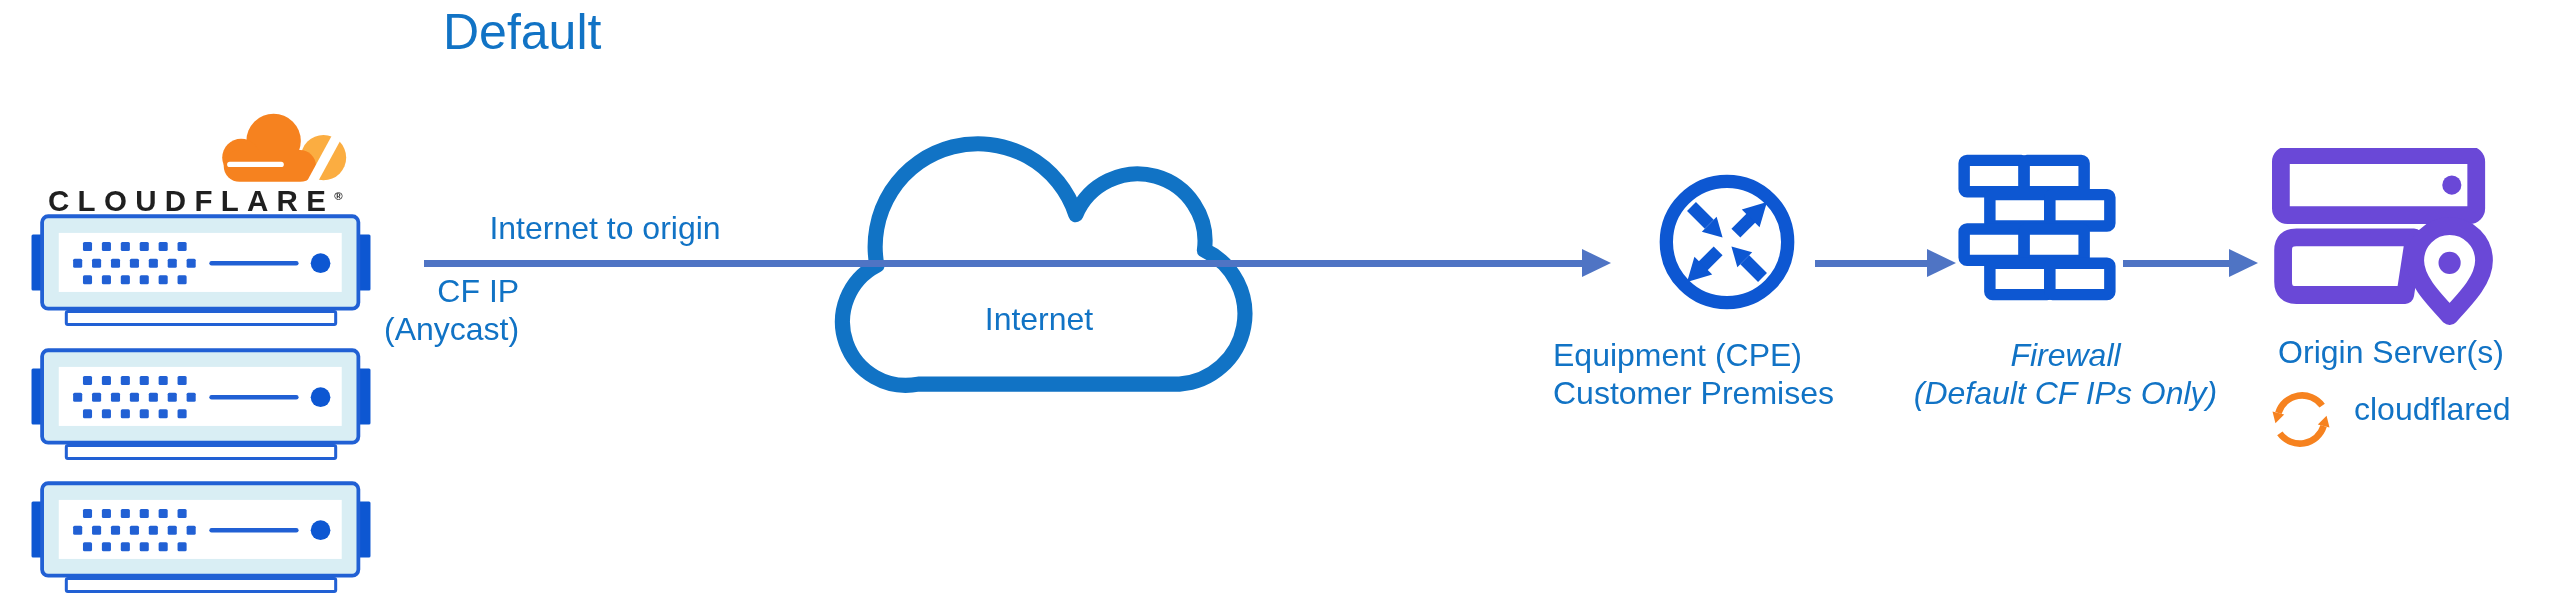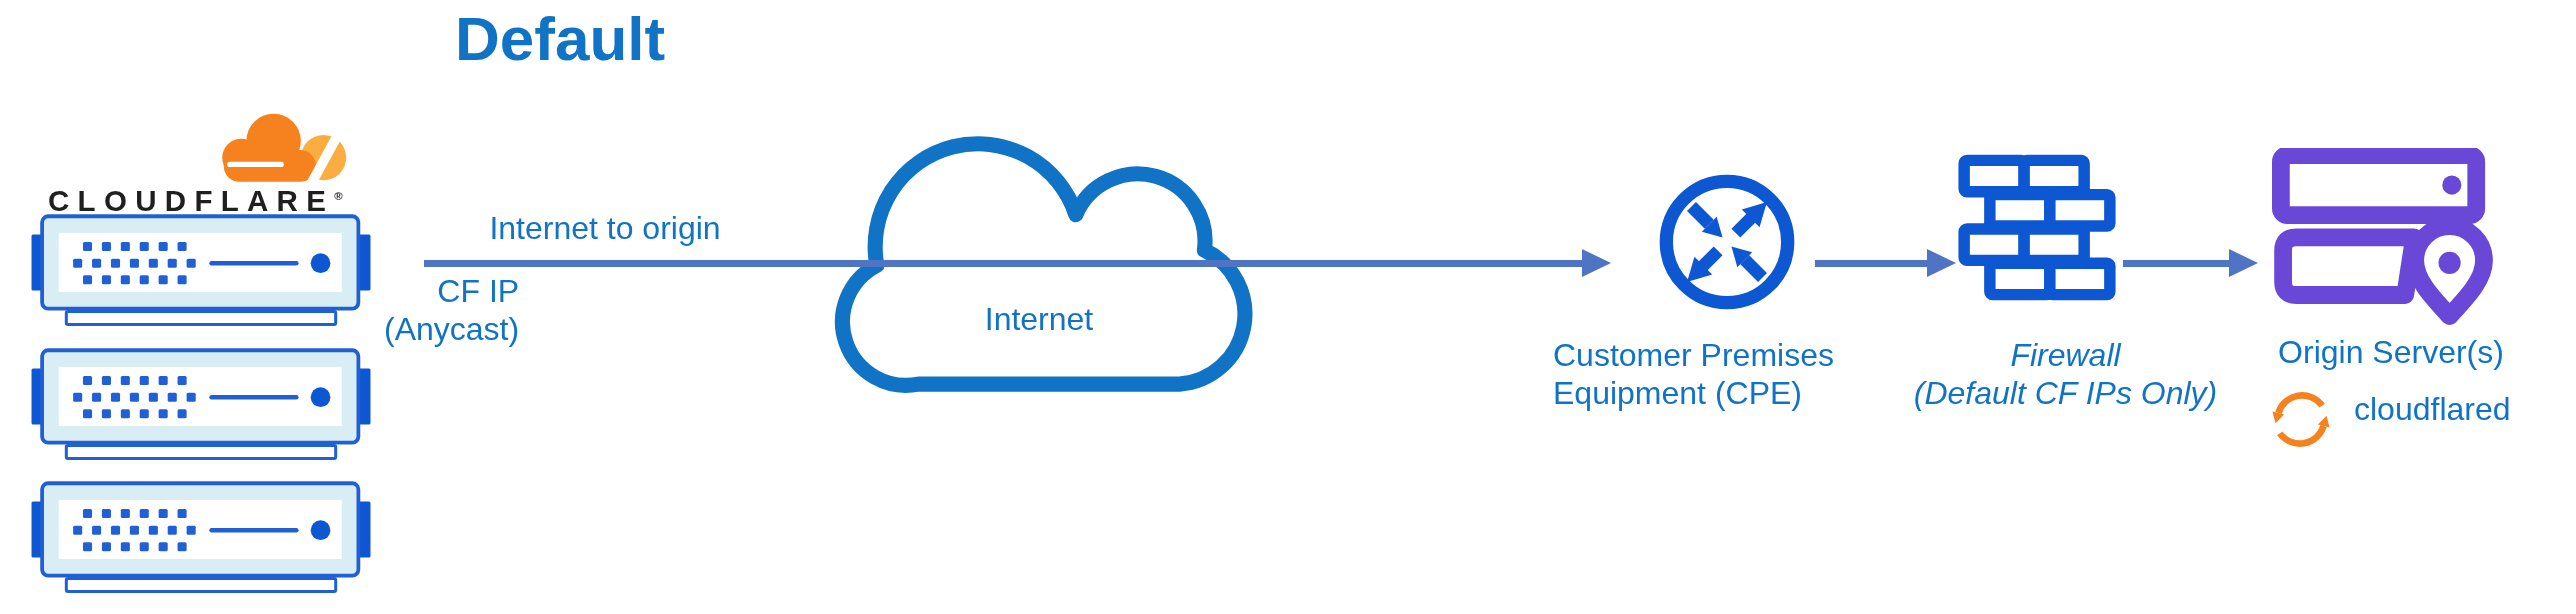--- a/index.html
+++ b/index.html
@@ -1,21 +1,21 @@
 <!DOCTYPE html>
 <html style="--text_blue: #1173c5; --icon_blue: #0d57d2; --server_blue: #2160d4; --arrow_blue: #4f74c4; --cloud_stroke: #1173c5; --purple: #6a48d7; --orange: #f6821f; --orange_light: #fbad41; --pale_band: #d9eef4; --ink: #1f1f1f;font-size:12px"><head>
 <meta charset="utf-8">
 <style>
   html,body{margin:0;padding:0;background:#fff;}
   body{width:2576px;height:614px;position:relative;overflow:hidden;
        font-family:"Liberation Sans", sans-serif;}
   .abs{position:absolute;}
   .lbl{color:var(--text_blue);font-size:32px;line-height:38px;}
   .center{text-align:center;}
-  #title{left:443px;top:3px;font-size:62px;font-weight:bold;color:var(--text_blue);margin-left:12px;}
+  #title{left:443px;top:3px;font-size:50px;font-weight:normal;color:var(--text_blue);}
   #wordmark{left:48px;top:184px;font-size:29.5px;font-weight:bold;letter-spacing:8.3px;
             color:var(--ink);white-space:nowrap;}
   #wordmark sup{font-size:11.4px;letter-spacing:0;}
   #logo-cloud{left:198px;top:106px;}
   #server1{left:30px;top:213px;} #server2{left:30px;top:347px;} #server3{left:30px;top:480px;}
   #request-label{left:422px;top:209px;width:366px;}
   #cfip-label{left:384px;top:272px;text-align:right;}
   #internet-cloud{left:805px;top:110px;z-index:1;}
   #internet-label{left:933px;top:300px;width:212px;z-index:3;}
   .hline{background:var(--arrow_blue);height:6.8px;z-index:4;}
@@ -132,22 +132,22 @@
       <line x1="74" y1="74" x2="62" y2="62"></line>
     </g>
     <g fill="var(--icon_blue)">
       <polygon points="47,47 43,33 33,43"></polygon>
       <polygon points="77,23 72,40 60,28"></polygon>
       <polygon points="23,77 28,60 40,72"></polygon>
       <polygon points="53,53 57,67 67,57"></polygon>
     </g>
   </svg>
   <div id="cpe-label" class="abs lbl">
+    <div>Equipment (CPE)</div>
     <div>Customer Premises</div>
-    <div>Equipment (CPE)</div>
   </div>
 
   <div id="arrow2-line" class="abs hline"></div>
   <div id="arrow2-head" class="abs ahead"></div>
 
   <svg id="firewall-icon" class="abs" width="160" height="147" viewBox="0 0 112 102">
     <g fill="#ffffff" stroke="var(--icon_blue)" stroke-width="8" stroke-linejoin="round">
       <rect x="5" y="4" width="42" height="22" rx="2"></rect>
         <rect x="47" y="4" width="42" height="22" rx="2"></rect>
       <rect x="23" y="28" width="42" height="22" rx="2"></rect>

